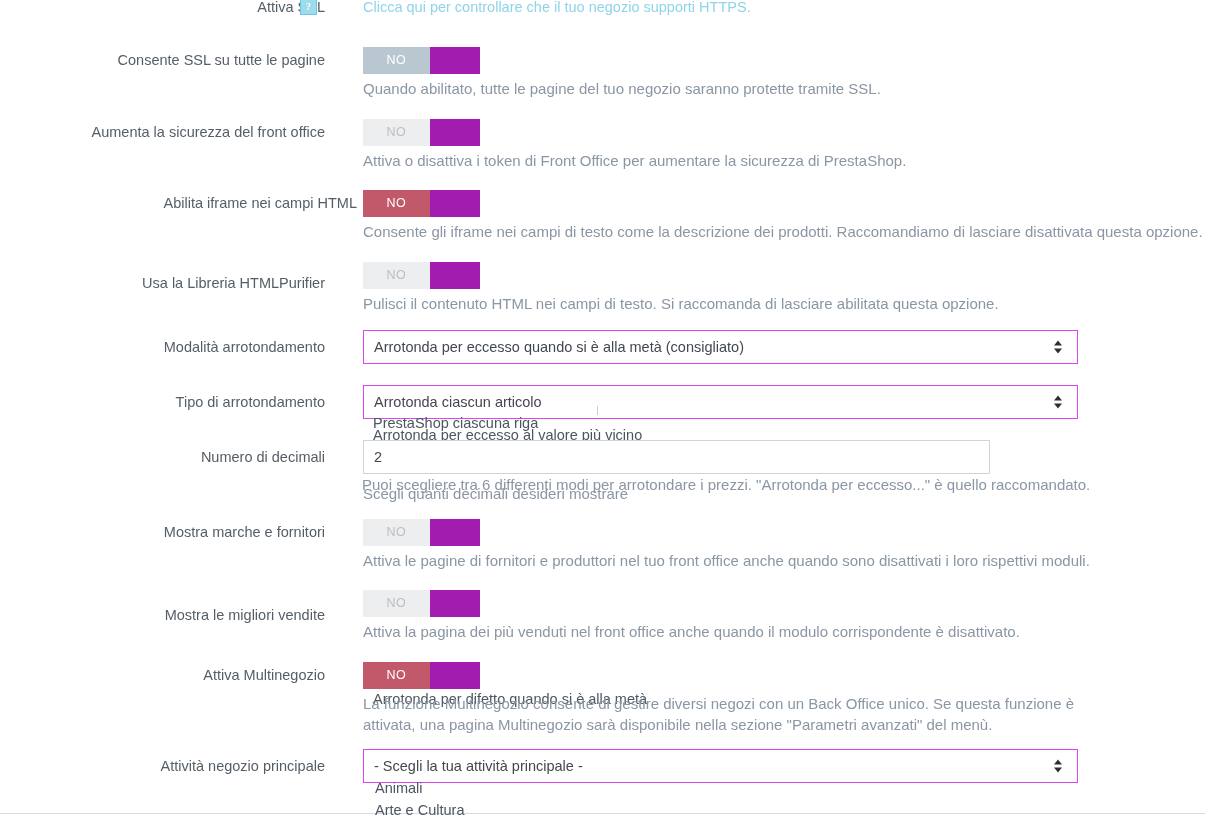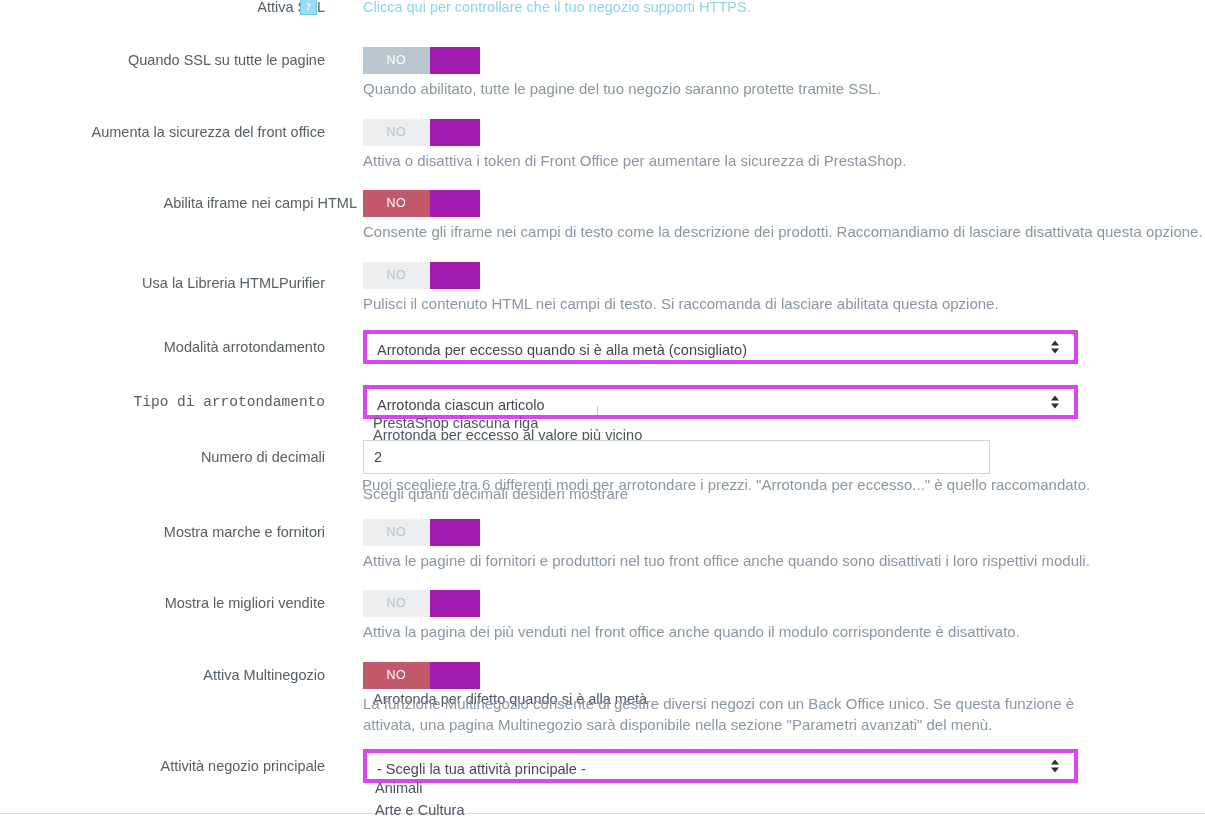--- a/index.html
+++ b/index.html
@@ -115,21 +115,21 @@
   .switch.no-grey .half.no  { background: #b9c8d0; color: #ffffff; }
   .switch.no-red  .half.no  { background: #c1596a; color: #ffffff; }
   .switch.yes-on  .half.yes { background: #25b9d7; color: #ffffff; }
 
   
   .sel {
     position: relative;
     width: 715px;
     height: 34px;
     background: #ffffff;
-    border: 4px solid #d946ef;
+    border: 1px solid #d946ef;
     box-sizing: border-box;
     color: #42484f;
     font-size: 14.5px;
     line-height: 32px;
     padding: 0 30px 12px 10px;
     white-space: nowrap;
     overflow: hidden;
   }
   .sel .arrows {
     position: absolute;
@@ -186,21 +186,21 @@
 
 <div class="panel">
 
   <div class="row" style="top:0;">
     <div class="lbl" style="top:-1px;">Attiva SSL</div>
     <span class="qmark" style="left:300px; top:-2px;">?</span>
     <a class="ssl-link" href="#" style="top:-1px;">Clicca qui per controllare che il tuo negozio supporti HTTPS.</a>
   </div>
 
   <div class="row" style="top:47px;">
-    <div class="lbl" style="top:5px;">Quando SSL su tutte le pagine</div>
+    <div class="lbl" style="top:5px;">Consente SSL su tutte le pagine</div>
     <div class="ctl" style="top:0;">
       <span class="switch no-grey">
         <span class="half no">NO</span><span class="half yes">SÌ</span>
       </span>
     </div>
     <div class="help" style="top:31px;">Quando abilitato, tutte le pagine del tuo negozio saranno protette tramite SSL.</div>
   </div>
 
   <div class="row" style="top:119px;">
     <div class="lbl" style="top:5px;">Aumenta la sicurezza del front office</div>
@@ -240,21 +240,21 @@
         <span class="arrows">
             <i class="up"></i>
             <i class="down"></i>
           </span>
       </div>
     </div>
     <div class="ghost" style="left:373px; top:361px;">Arrotonda per difetto quando si è alla metà</div>
   </div>
 
   <div class="row" style="top:385px;">
-    <div class="lbl" style="top:9px;font-family:Liberation Mono, monospace;">Tipo di arrotondamento</div>
+    <div class="lbl" style="top:9px;">Tipo di arrotondamento</div>
     <div class="ctl" style="top:0;">
       <div class="sel">
         <span>Arrotonda ciascun articolo</span>
         <span class="arrows">
             <i class="up"></i>
             <i class="down"></i>
           </span>
       </div>
     </div>
   </div>
@@ -275,21 +275,21 @@
     <div class="lbl" style="top:5px;">Mostra marche e fornitori</div>
     <div class="ctl" style="top:0;">
       <span class="switch yes-on">
         <span class="half no">NO</span><span class="half yes">SÌ</span>
       </span>
     </div>
     <div class="help" style="top:31px;">Attiva le pagine di fornitori e produttori nel tuo front office anche quando sono disattivati i loro rispettivi moduli.</div>
   </div>
 
   <div class="row" style="top:590px;">
-    <div class="lbl" style="top:5px;">Mostra le migliori vendite</div>
+    <div class="lbl" style="top:17px;">Mostra le migliori vendite</div>
     <div class="ctl" style="top:0;">
       <span class="switch yes-on">
         <span class="half no">NO</span><span class="half yes">SÌ</span>
       </span>
     </div>
     <div class="help" style="top:31px;">Attiva la pagina dei più venduti nel front office anche quando il modulo corrispondente è disattivato.</div>
   </div>
 
   <div class="row" style="top:662px;">
     <div class="lbl" style="top:5px;">Attiva Multinegozio</div>

